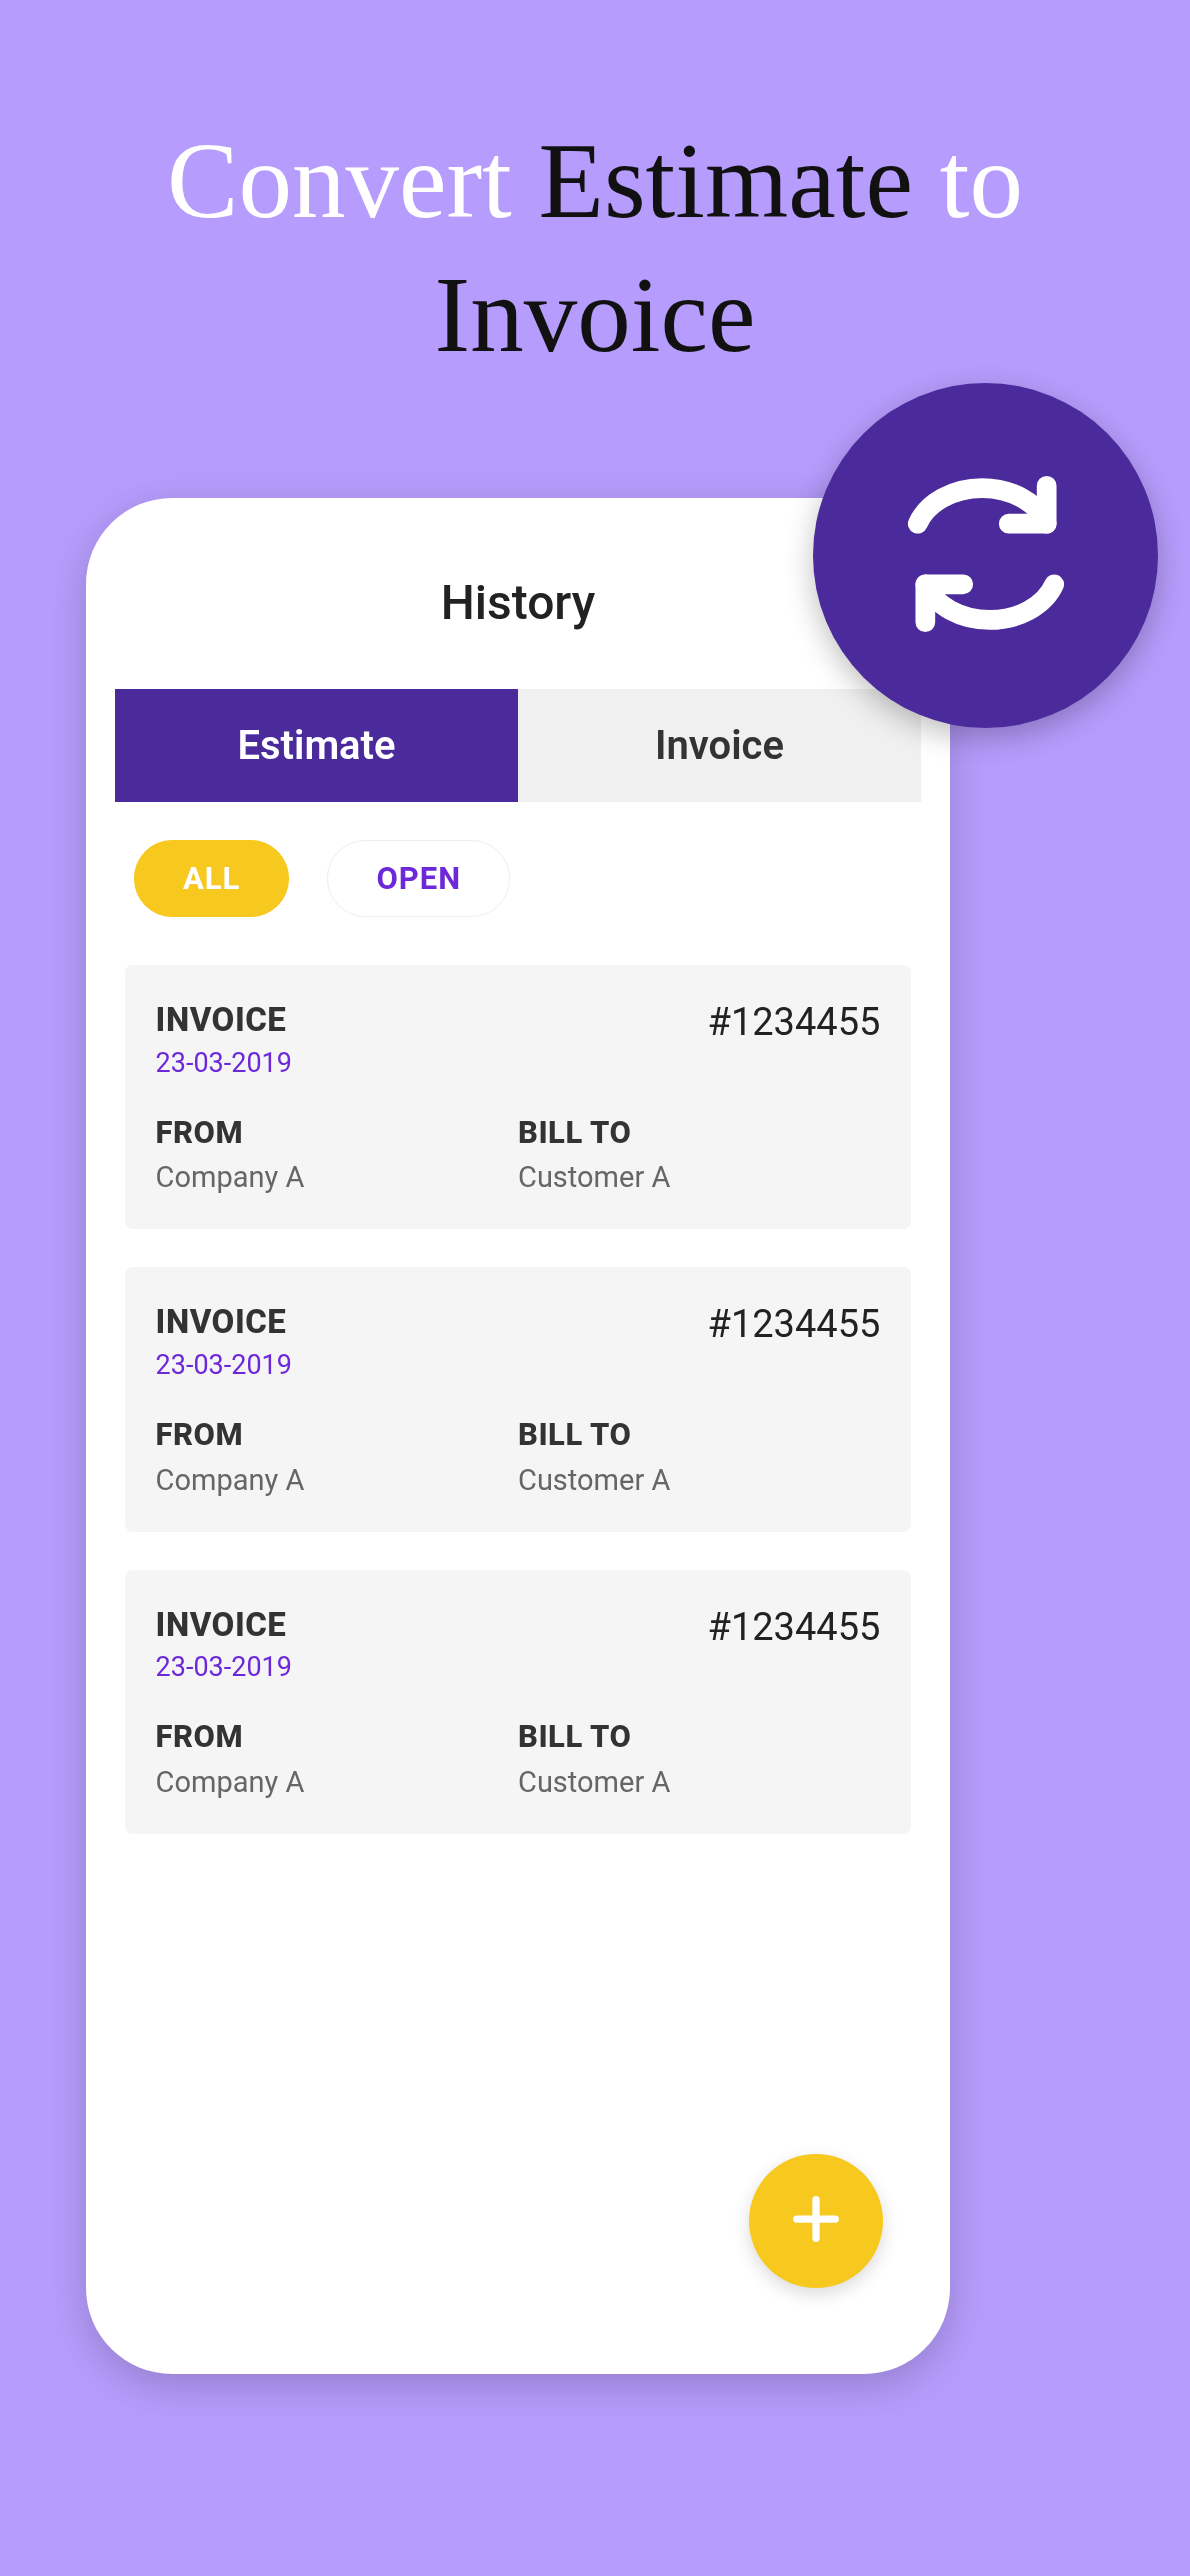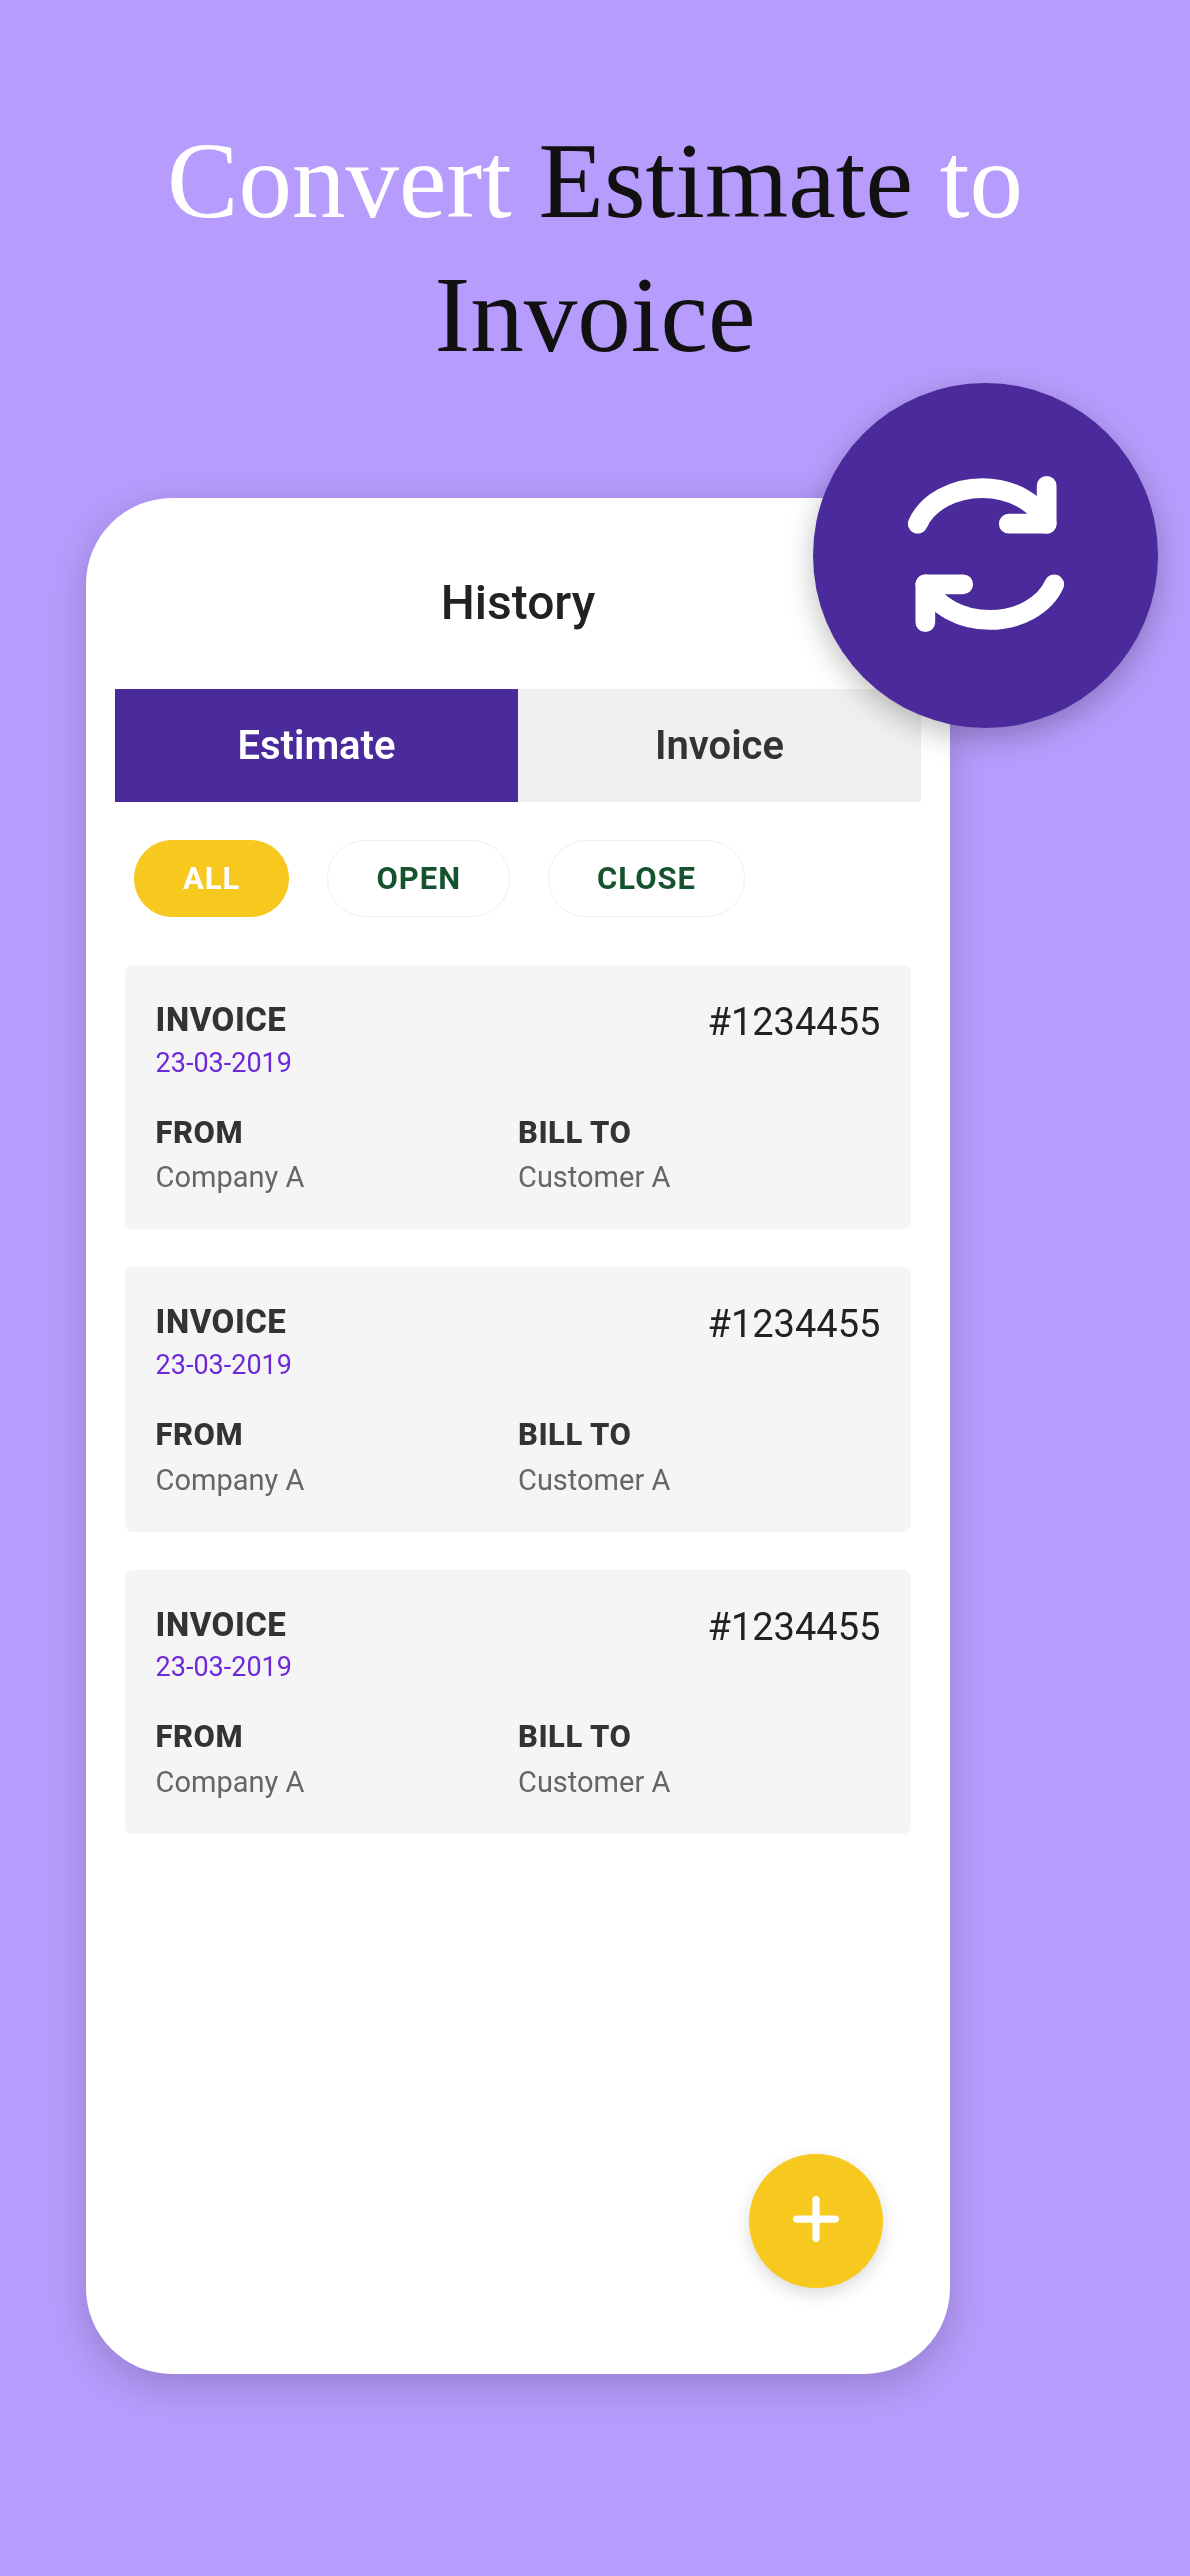--- a/index.html
+++ b/index.html
@@ -68,21 +68,21 @@
     gap: 38px;
     padding: 38px 19px 29px 19px;
   }
   .filter-chip {
     padding: 19px 48px;
     border-radius: 38px;
     font-size: 31px;
     font-weight: 700;
     letter-spacing: 1px;
     border: 1px solid #eee;
-    color: #14532d;
+    color: #6d28d9;
     background: #fff;
     cursor: pointer;
   }
   .filter-chip.active {
     background: #f7c81e;
     color: #fff;
     border-color: #f7c81e;
     text-align: right;
   }
 
@@ -154,21 +154,20 @@
   <div class="screen-title">History</div>
 
   <div class="tabs">
     <div class="tab active">Estimate</div>
     <div class="tab">Invoice</div>
   </div>
 
   <div class="filters">
     <div class="filter-chip active">ALL</div>
     <div class="filter-chip">OPEN</div>
-    <div class="filter-chip">CLOSE</div>
   </div>
 
   <div class="cards">
 
     <div class="card">
       <div class="card-top">
         <div>
           <div class="card-type">INVOICE</div>
           <div class="card-date">23-03-2019</div>
         </div>

